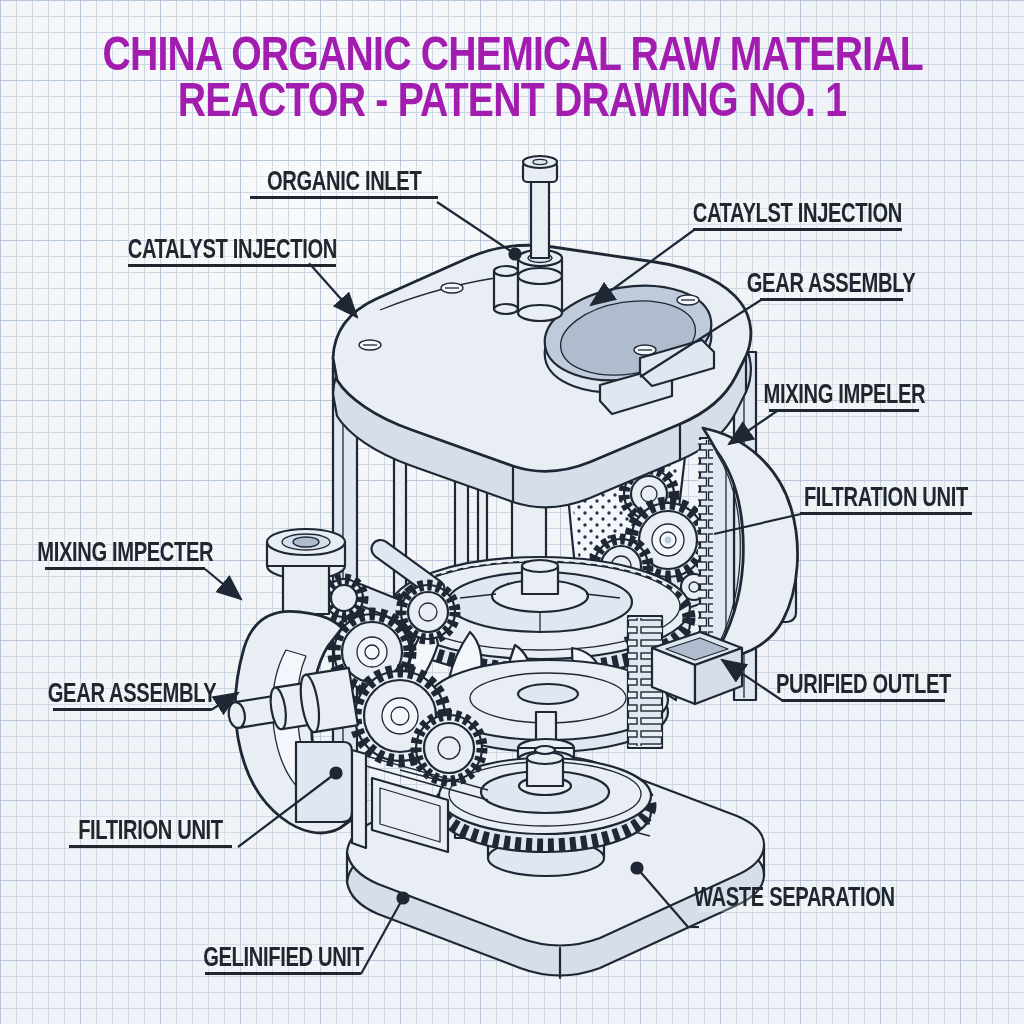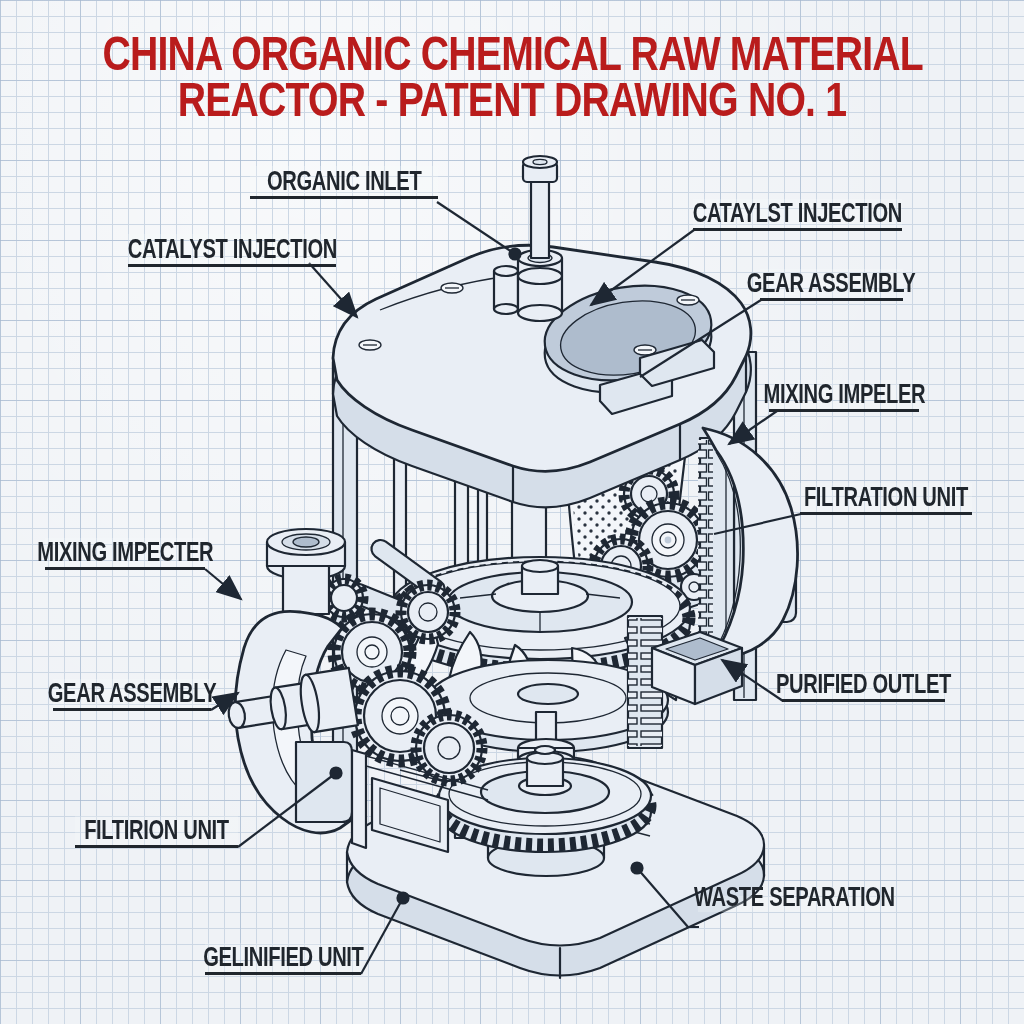--- a/index.html
+++ b/index.html
@@ -10,21 +10,21 @@
     background-image:
       linear-gradient(rgba(148,170,198,.38) 1px, transparent 1px),
       linear-gradient(90deg, rgba(148,170,198,.38) 1px, transparent 1px),
       linear-gradient(#ccd7e4 1px, transparent 1px),
       linear-gradient(90deg,#ccd7e4 1px, transparent 1px),
       radial-gradient(ellipse at 30% 15%, rgba(255,255,255,.55), rgba(255,255,255,0) 60%);
     background-size:80px 80px,80px 80px,16px 16px,16px 16px,100% 100%;
   }
   .title{
     position:absolute;top:30px;left:0;width:1024px;text-align:center;
-    color:#b91c1c;z-index:5;
+    color:#a21caf;z-index:5;
   }
   .title .t1,.title .t2{
     display:block;font-weight:bold;font-size:49px;line-height:46px;
     letter-spacing:-1px;white-space:nowrap;
     transform:scale(.8,1);transform-origin:50% 50%;
   }
   .label{
     position:absolute;display:flex;flex-direction:column;
     justify-content:flex-end;align-items:center;z-index:6;
     background:rgba(247,250,252,.25);
@@ -344,21 +344,21 @@
   <div class="lrule"></div>
 </div>
 <div class="label" style="left:53px;top:679px;width:158px;height:32px">
   <span class="ltxt">GEAR ASSEMBLY</span>
   <div class="lrule"></div>
 </div>
 <div class="label" style="left:782px;top:670px;width:163px;height:32px">
   <span class="ltxt">PURIFIED OUTLET</span>
   <div class="lrule"></div>
 </div>
-<div class="label" style="left:75px;top:816px;width:163px;height:32px">
+<div class="label" style="left:69px;top:816px;width:163px;height:32px">
   <span class="ltxt">FILTIRION UNIT</span>
   <div class="lrule"></div>
 </div>
 <div class="label" style="left:698px;top:896px;width:192px;height:16px">
   <span class="ltxt">WASTE SEPARATION</span>
   <div class="lrule"></div>
 </div>
 <div class="label" style="left:205px;top:943px;width:156px;height:32px">
   <span class="ltxt">GELINIFIED UNIT</span>
   <div class="lrule"></div>

